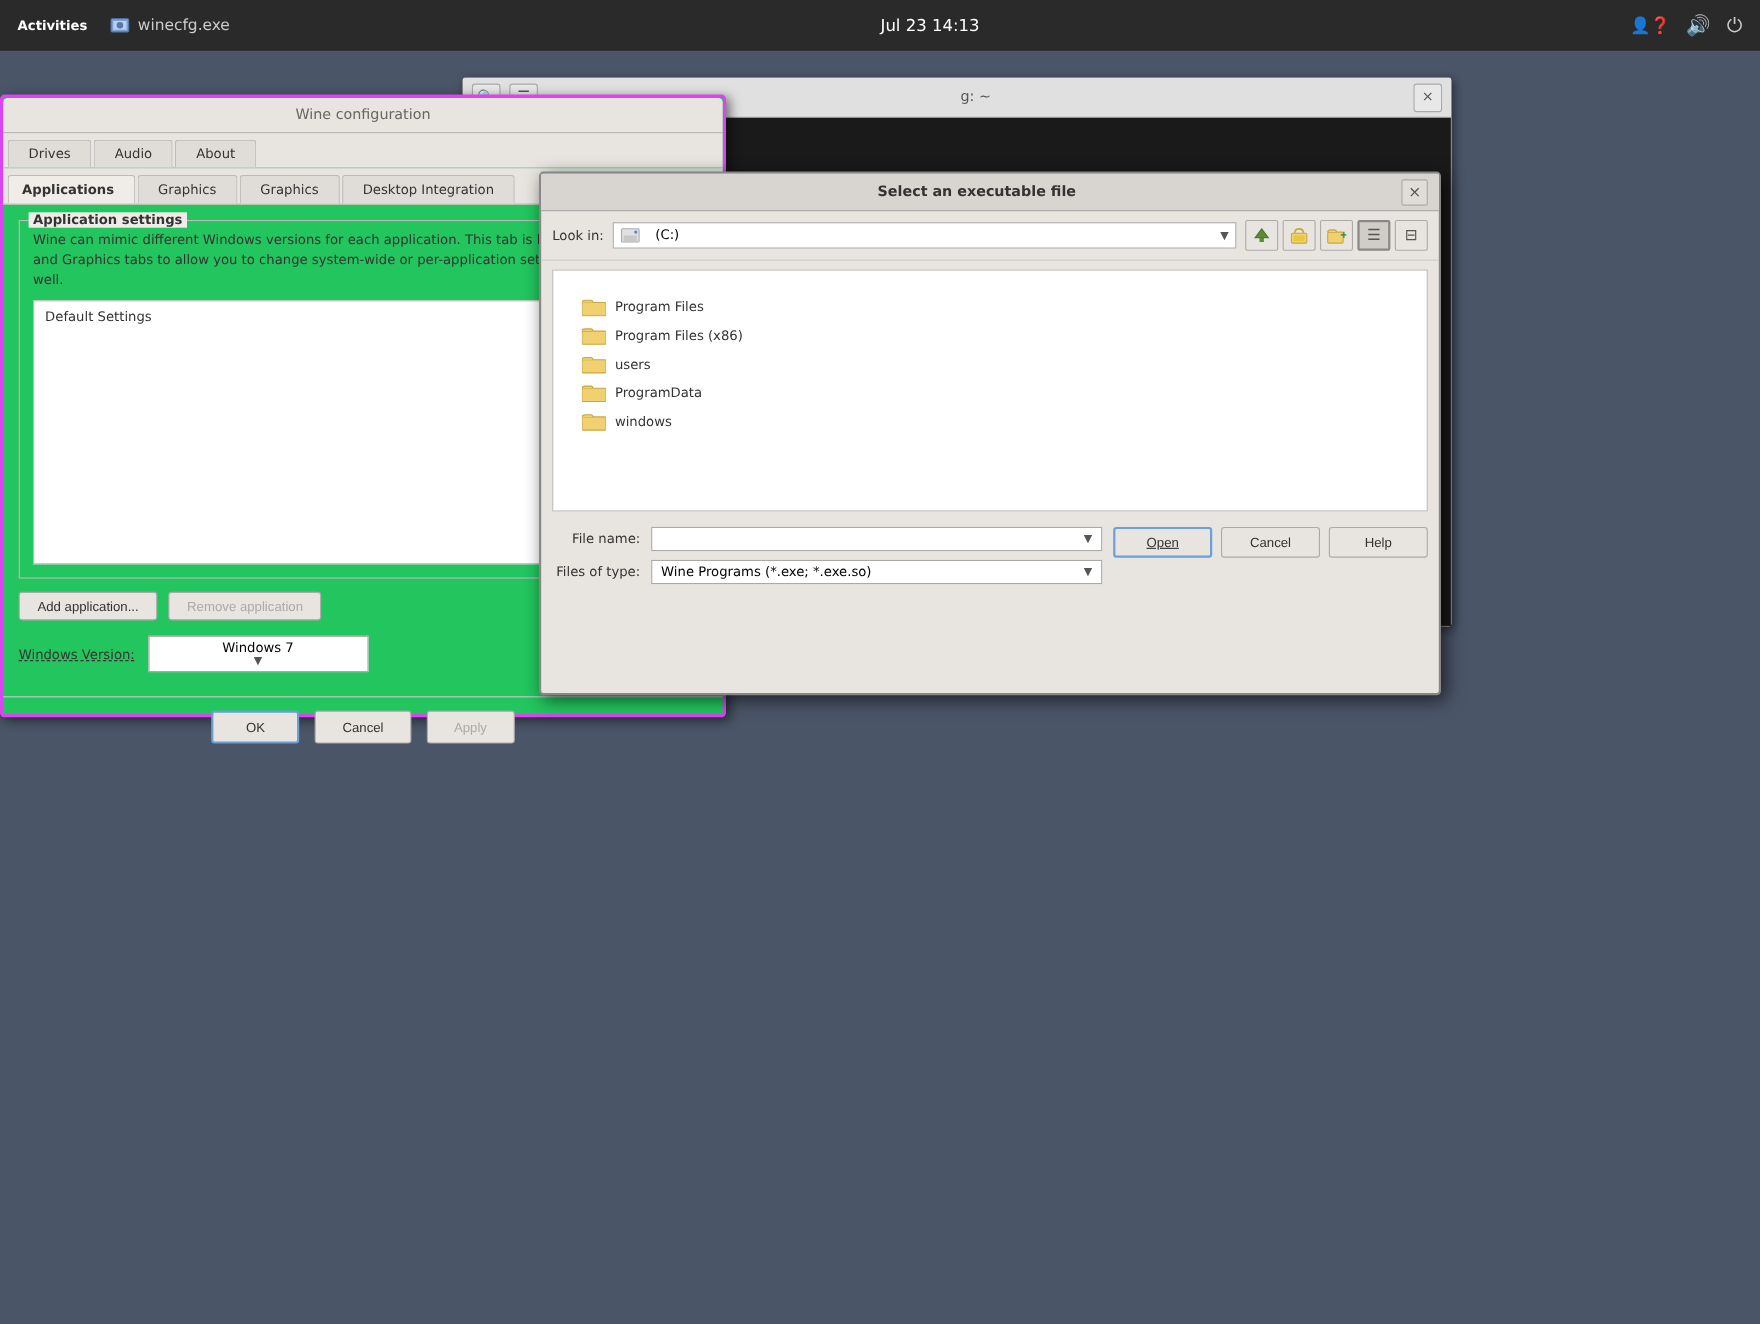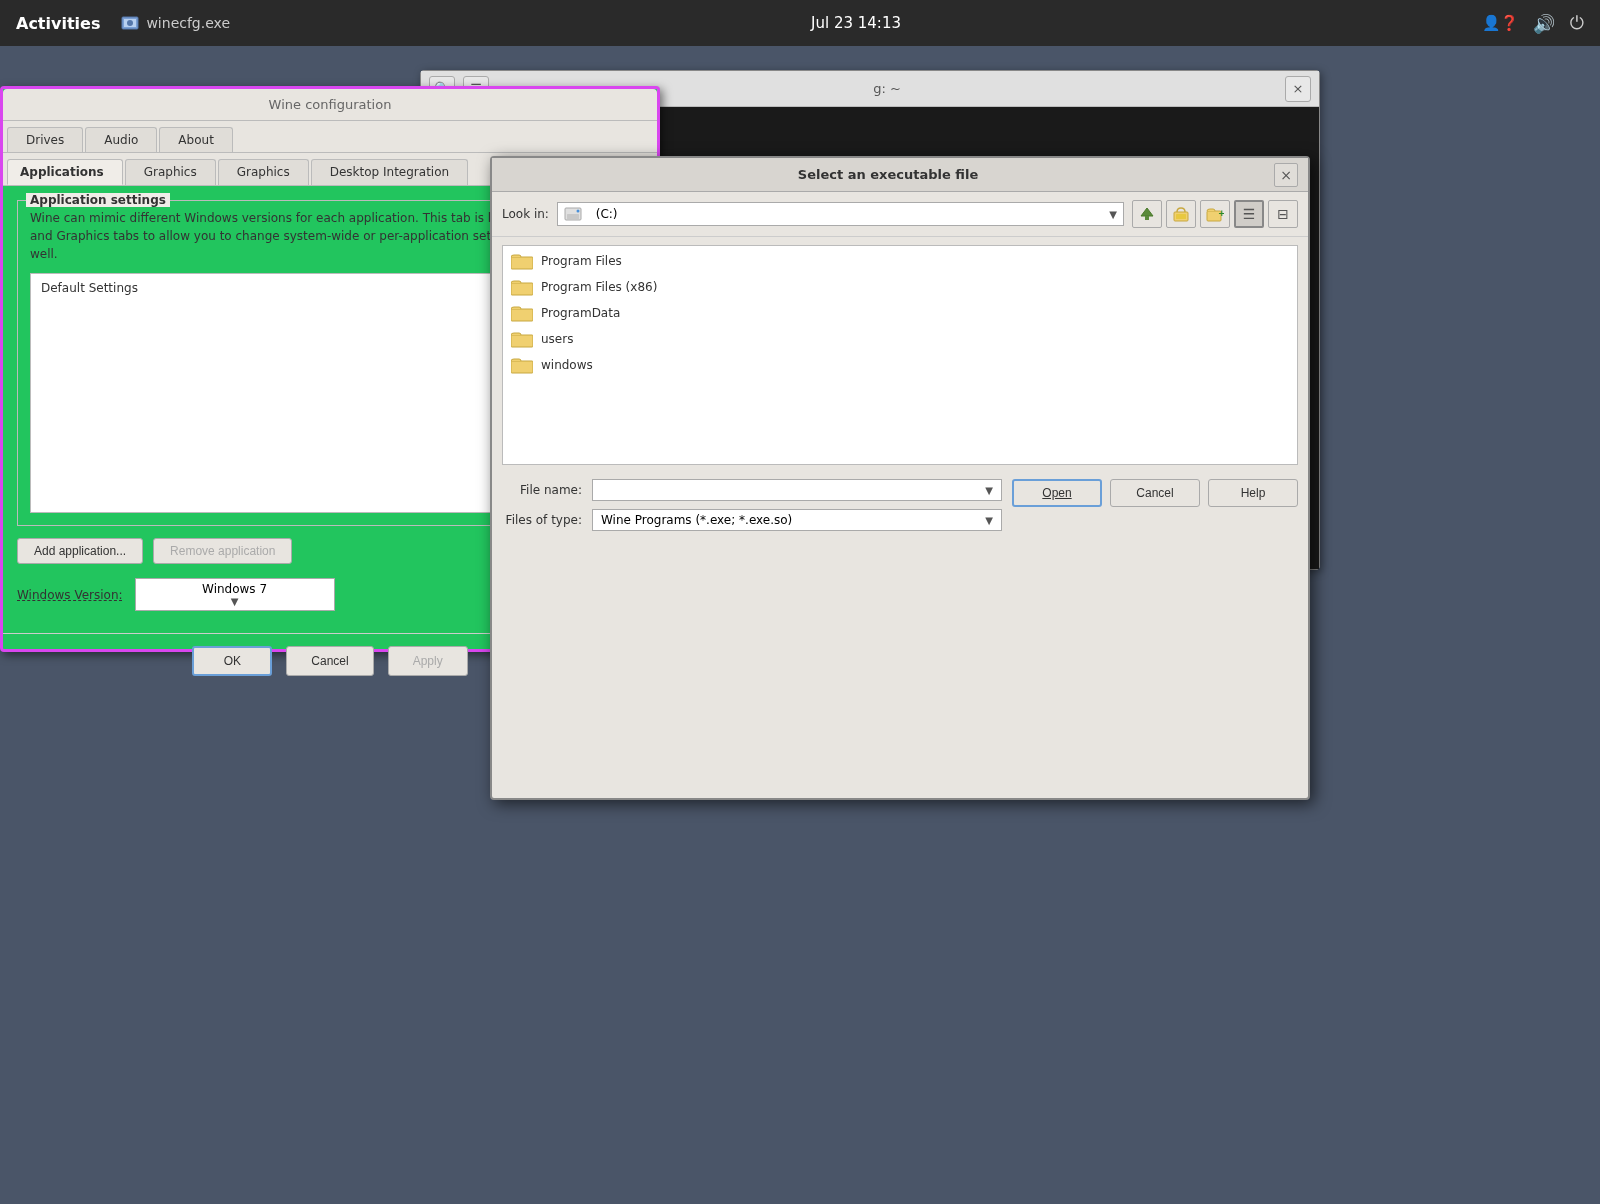--- a/index.html
+++ b/index.html
@@ -25,21 +25,21 @@
       padding: 0 16px;
       z-index: 100;
     }
     .taskbar-left {
       display: flex;
       align-items: center;
       gap: 20px;
     }
     .activities-btn {
       color: #fff;
-      font-size: 16px;
+      font-size: 12px;
       font-weight: bold;
       cursor: pointer;
     }
     .taskbar-app {
       display: flex;
       align-items: center;
       gap: 6px;
       color: #ccc;
       font-size: 14px;
     }
@@ -263,21 +263,21 @@
     .dialog-btn.apply-disabled {
       color: #aaa;
     }
 
     
     .file-dialog {
       position: absolute;
       top: 110px;
       left: 490px;
       width: 820px;
-      height: 644px;
+      height: 476px;
       background: #e8e5e0;
       border: 2px solid #888;
       border-radius: 4px;
       box-shadow: 4px 4px 16px rgba(0,0,0,0.6);
       z-index: 200;
     }
     .file-dialog-titlebar {
       height: 34px;
       background: #d8d5d0;
       display: flex;
@@ -353,21 +353,21 @@
       border: 2px solid #888;
     }
 
     
     .file-list-area {
       background: #fff;
       margin: 8px 10px;
       border: 1px solid #bbb;
       height: 220px;
       overflow-y: auto;
-      padding: 2px;
+      padding: 20px;
     }
     .file-item {
       display: flex;
       align-items: center;
       gap: 8px;
       padding: 4px 6px;
       cursor: pointer;
       font-size: 12px;
       color: #333;
     }
@@ -590,28 +590,28 @@
           <rect x="0" y="5" width="22" height="12" rx="1" fill="#f0d070" stroke="#c8a840" stroke-width="1"></rect>
           <path d="M0,5 Q0,3 3,3 L8,3 Q10,3 10,5" fill="#f0d070" stroke="#c8a840" stroke-width="1"></path>
         </svg>
         <span>Program Files (x86)</span>
       </div>
       <div class="file-item">
         <svg class="folder-icon-svg" viewBox="0 0 22 18">
           <rect x="0" y="5" width="22" height="12" rx="1" fill="#f0d070" stroke="#c8a840" stroke-width="1"></rect>
           <path d="M0,5 Q0,3 3,3 L8,3 Q10,3 10,5" fill="#f0d070" stroke="#c8a840" stroke-width="1"></path>
         </svg>
-        <span>ProgramData</span>
+        <span>users</span>
       </div>
       <div class="file-item">
         <svg class="folder-icon-svg" viewBox="0 0 22 18">
           <rect x="0" y="5" width="22" height="12" rx="1" fill="#f0d070" stroke="#c8a840" stroke-width="1"></rect>
           <path d="M0,5 Q0,3 3,3 L8,3 Q10,3 10,5" fill="#f0d070" stroke="#c8a840" stroke-width="1"></path>
         </svg>
-        <span>users</span>
+        <span>ProgramData</span>
       </div>
       <div class="file-item">
         <svg class="folder-icon-svg" viewBox="0 0 22 18">
           <rect x="0" y="5" width="22" height="12" rx="1" fill="#f0d070" stroke="#c8a840" stroke-width="1"></rect>
           <path d="M0,5 Q0,3 3,3 L8,3 Q10,3 10,5" fill="#f0d070" stroke="#c8a840" stroke-width="1"></path>
         </svg>
         <span>windows</span>
       </div>
     </div>
 

